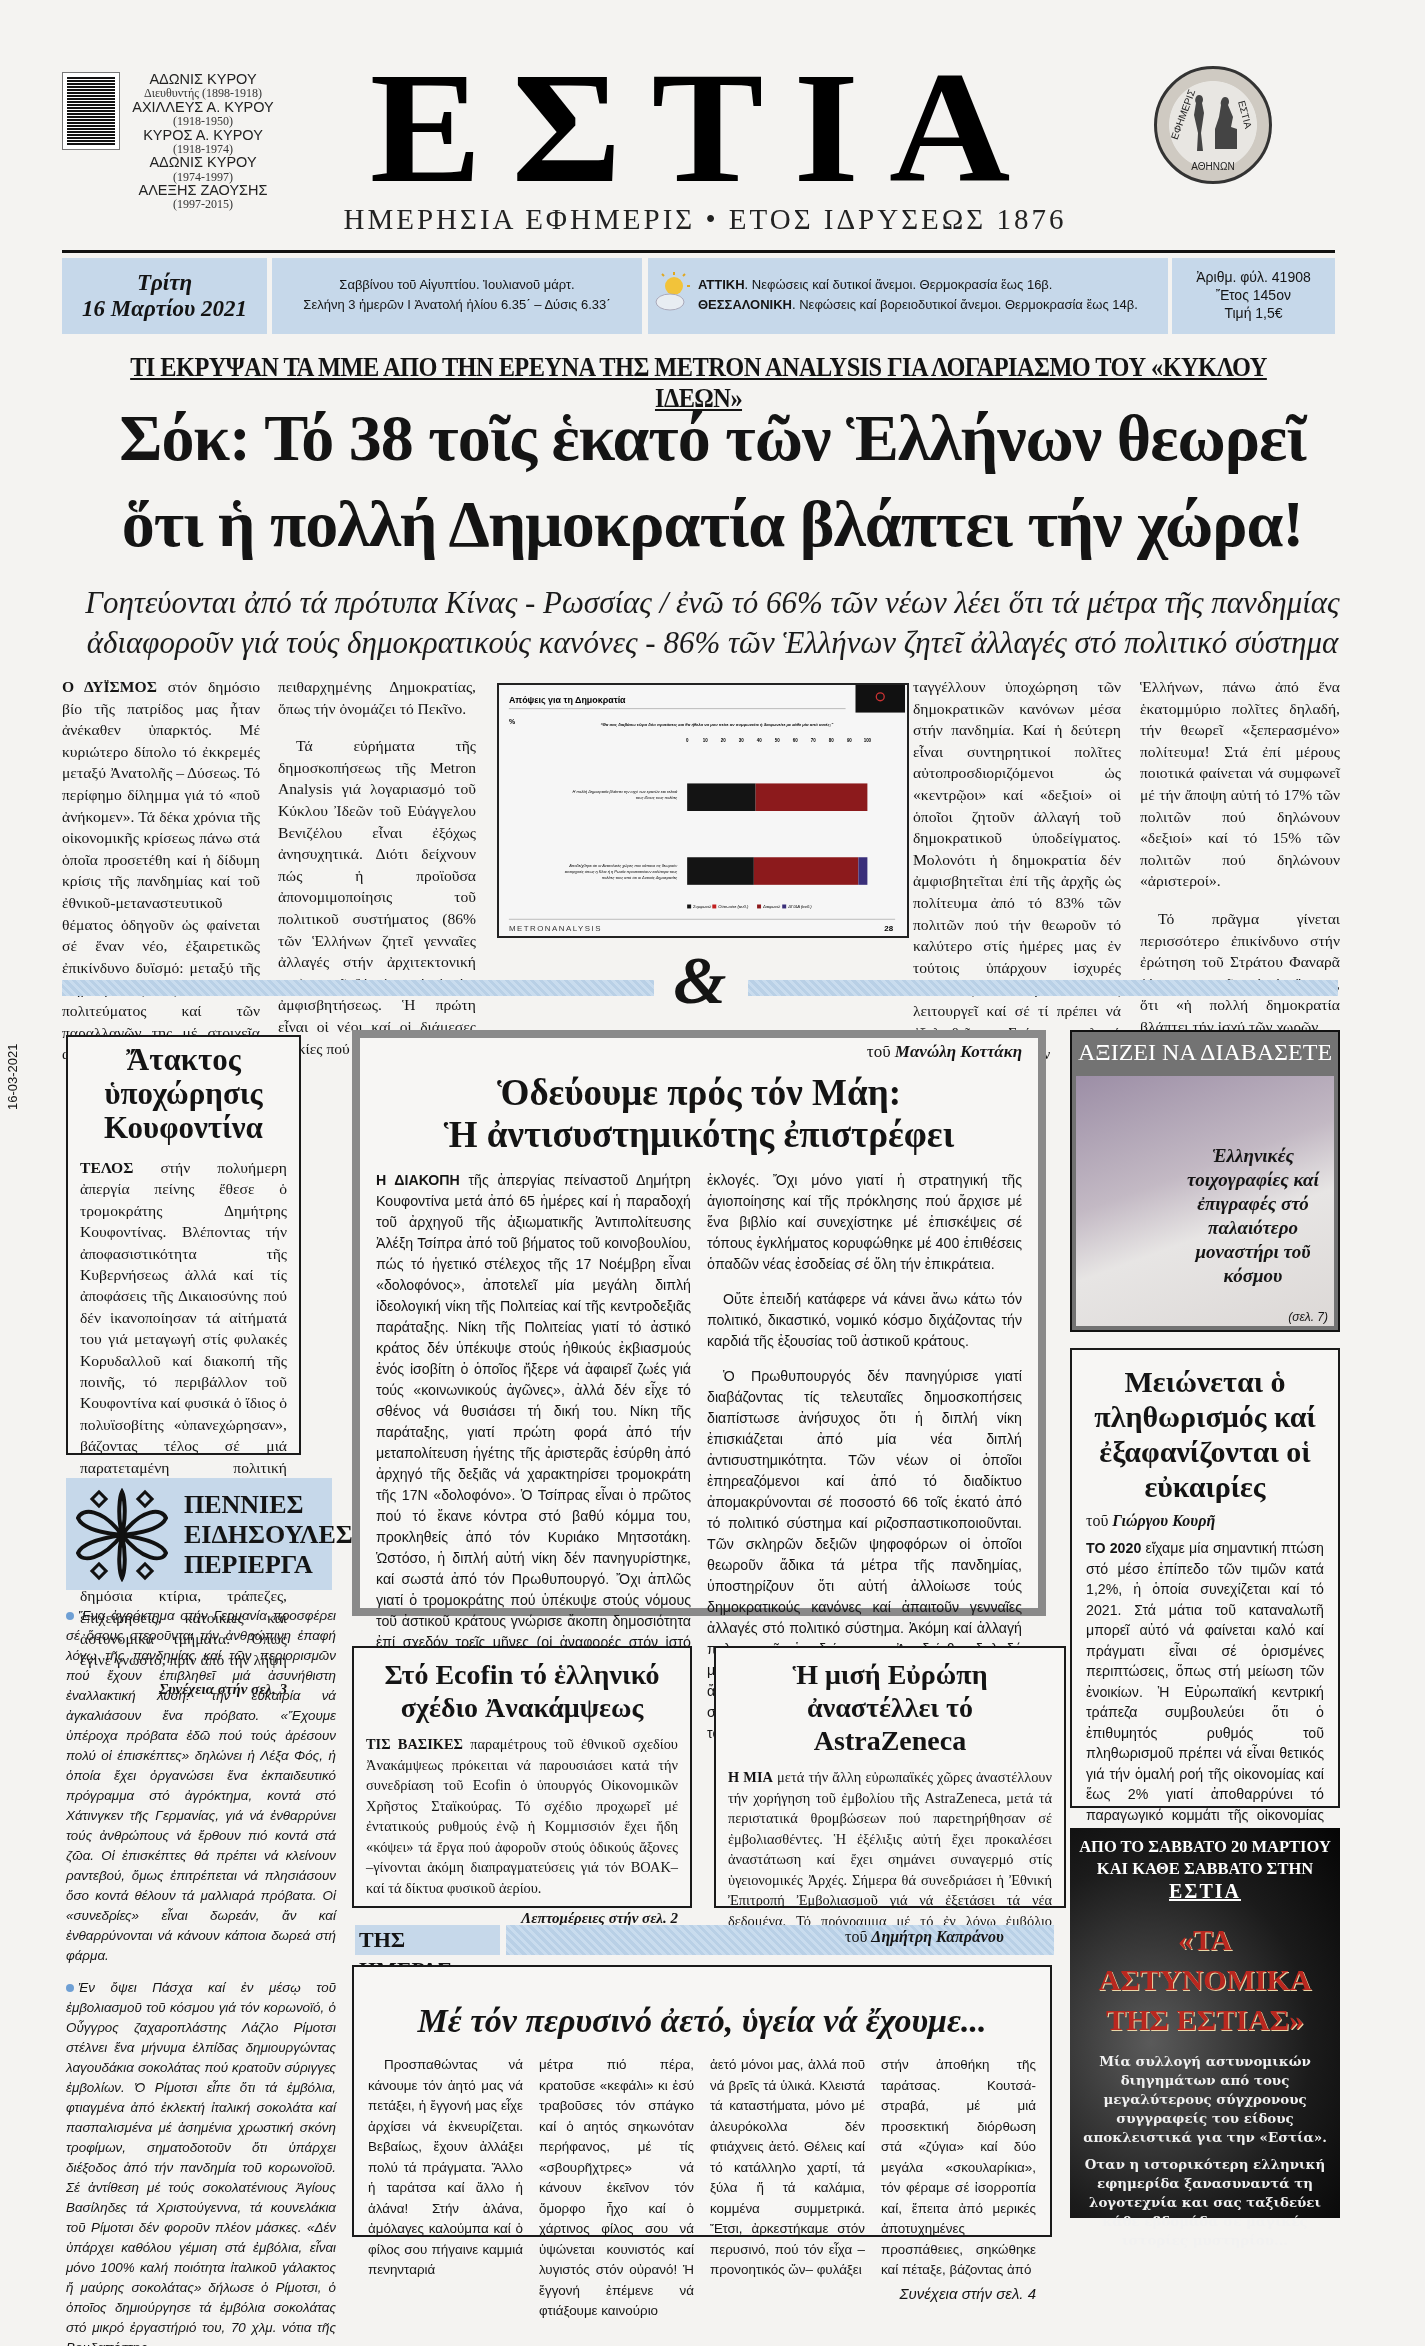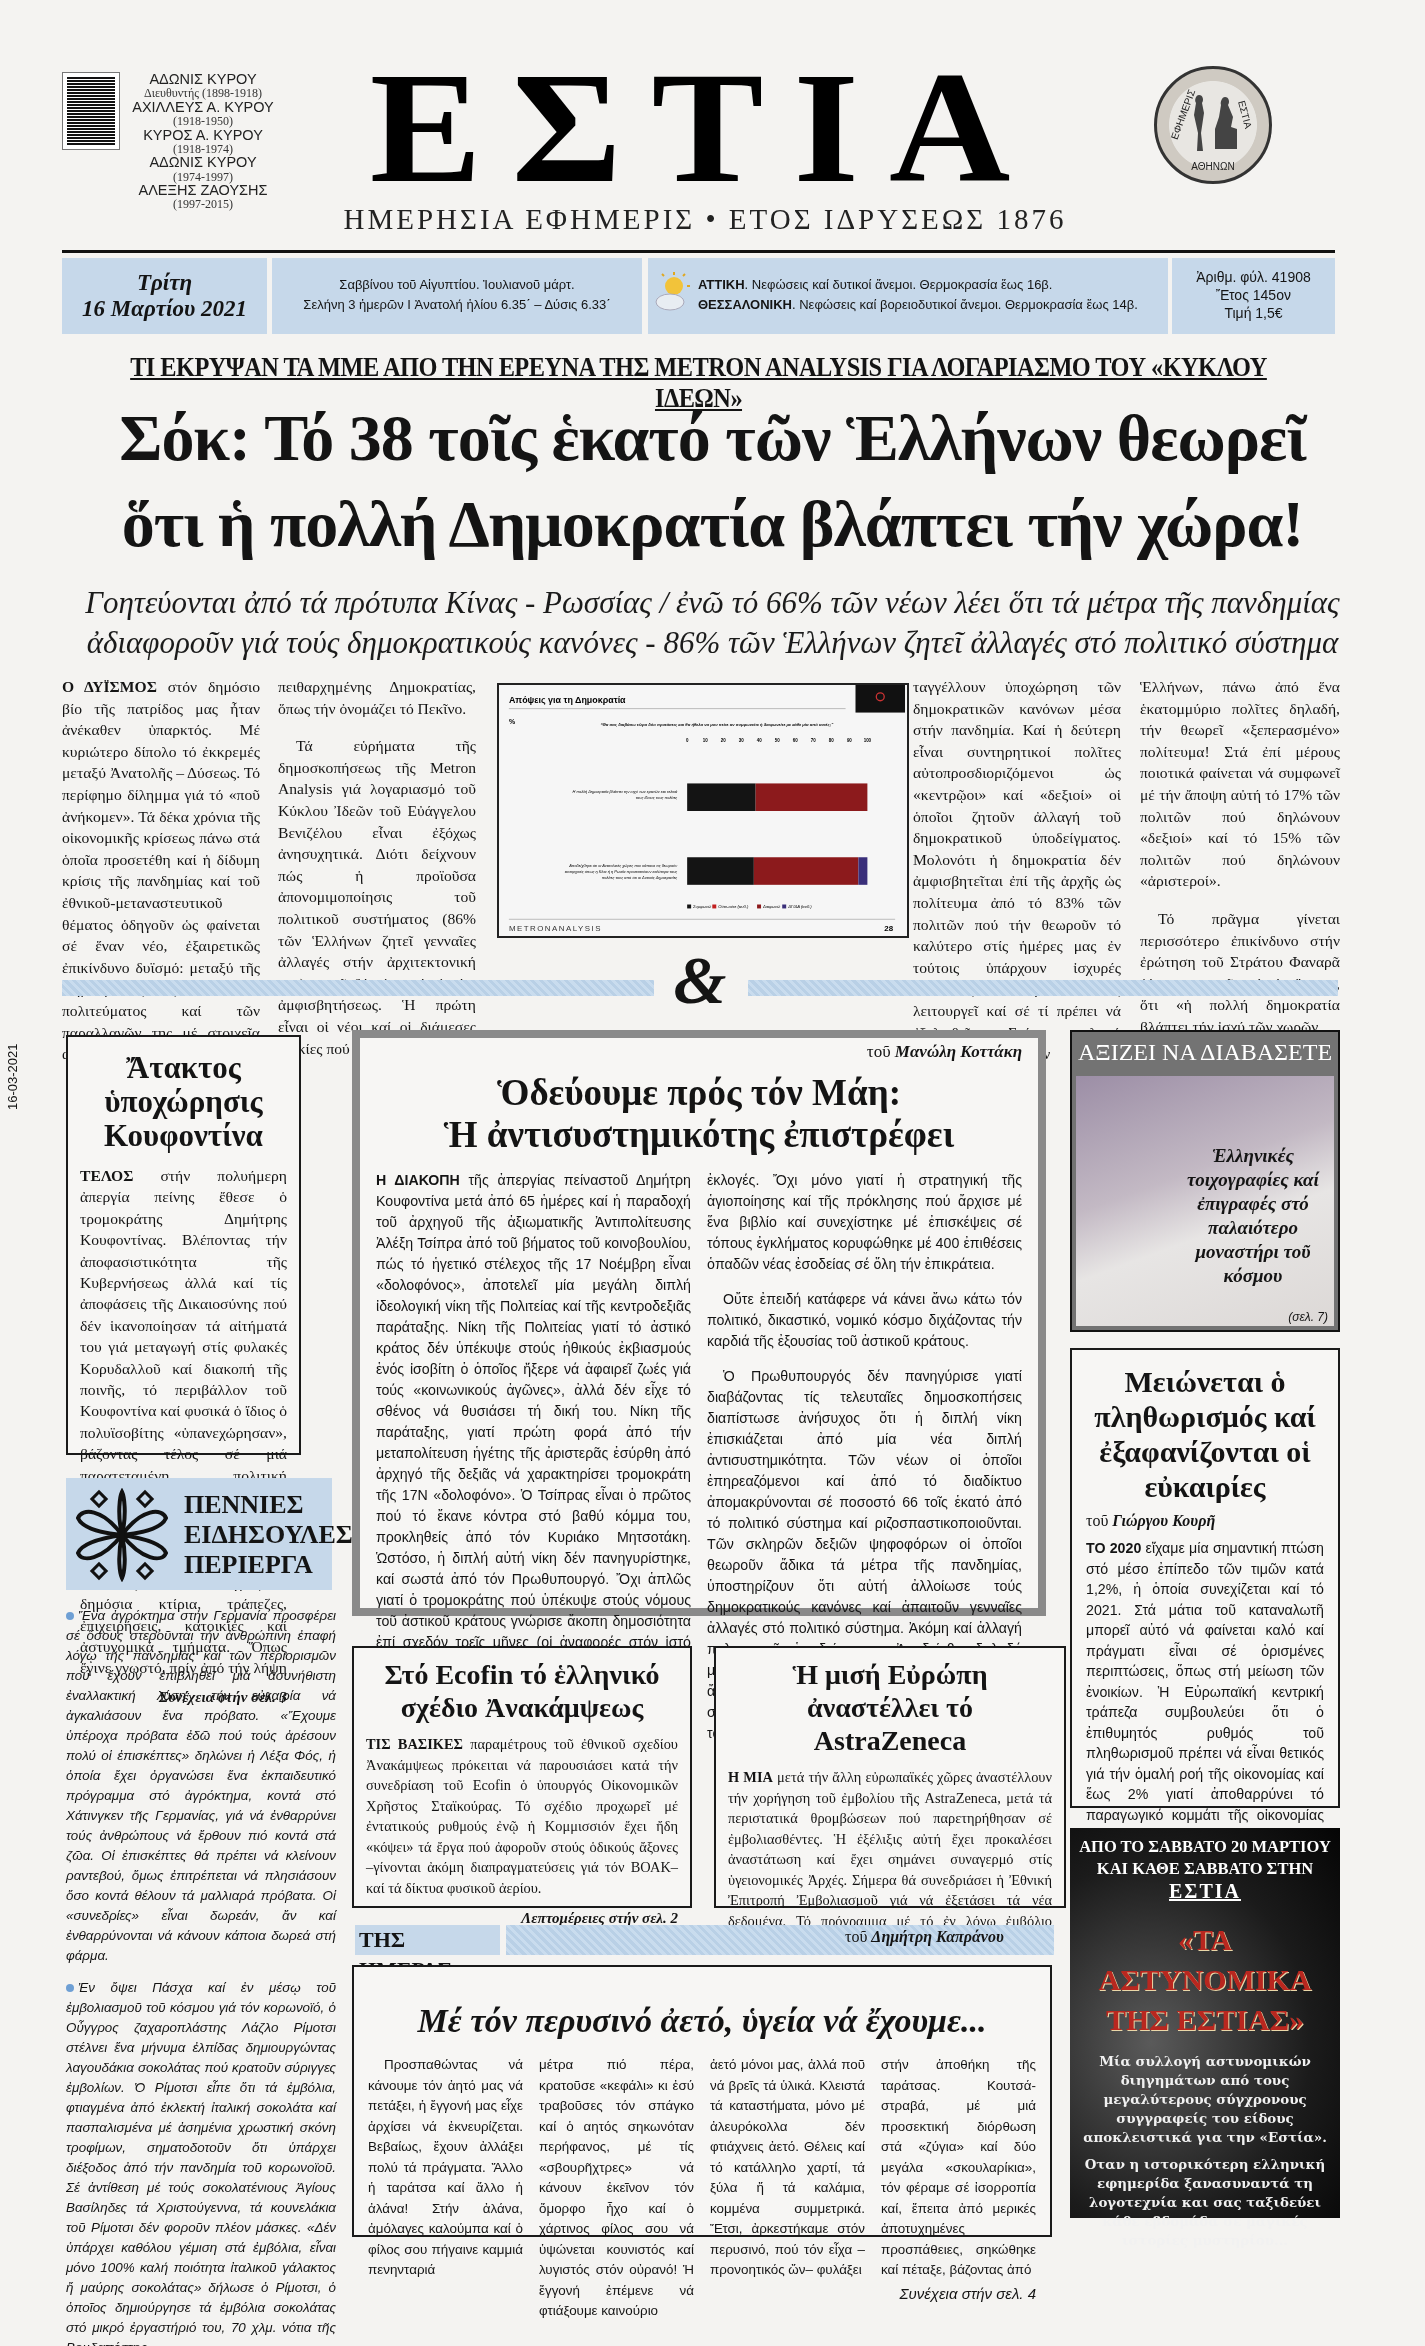--- a/index.html
+++ b/index.html
@@ -50,21 +50,21 @@
 #chart svg{width:100%;height:100%}
 
 
 .band{top:980px;height:16px;background:repeating-linear-gradient(45deg,#b9d0e6 0 3px,#c9dcee 3px 6px)}
 #amp{left:660px;top:945px;width:80px;text-align:center;font-size:68px;font-style:italic;font-weight:bold;line-height:70px}
 #side-date{left:3px;top:1010px;width:22px;height:100px}
 #side-date span{display:block;transform:rotate(-90deg);transform-origin:left top;position:absolute;top:100px;left:2px;font-size:13px;font-family:"Liberation Sans",sans-serif;white-space:nowrap}
 
 
 .box{border:2px solid #1a1a1a;background:#f7f6f4}
-#box-koufontinas{left:66px;top:1035px;width:235px;height:420px;padding:14px 12px}
+#box-koufontinas{left:66px;top:1035px;width:235px;height:420px;padding:6px 12px}
 #box-koufontinas h2{text-align:center;font-size:31px;line-height:34px;font-weight:bold;margin-bottom:12px}
 #box-koufontinas p{font-size:15.6px;line-height:21.4px}
 
 #box-main{left:352px;top:1030px;width:694px;height:586px;border:8px solid #8a8a8a;background:#f7f6f4;padding:0 16px}
 #box-main .byline{text-align:right;font-size:17px;margin-top:4px}
 #box-main h2{text-align:center;font-size:37px;line-height:42px;font-weight:bold;margin:10px 0 14px}
 #box-main .cols{display:flex;gap:16px}
 #box-main .cols p{font-family:"Liberation Sans",sans-serif;font-size:14.2px;line-height:21px;flex:1}
 
 #box-read{left:1070px;top:1030px;width:270px;height:302px;background:#737373;border:2px solid #111}

